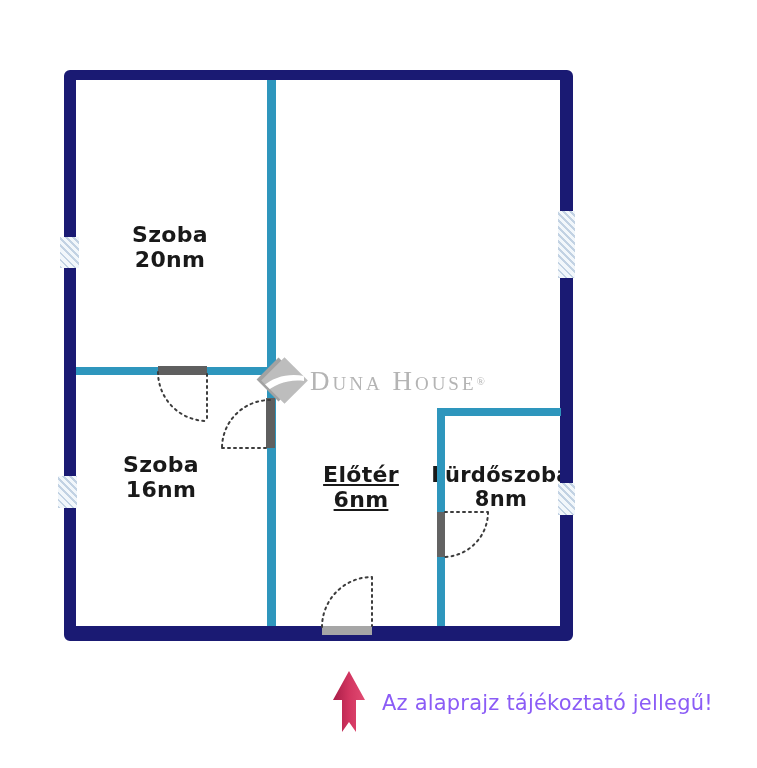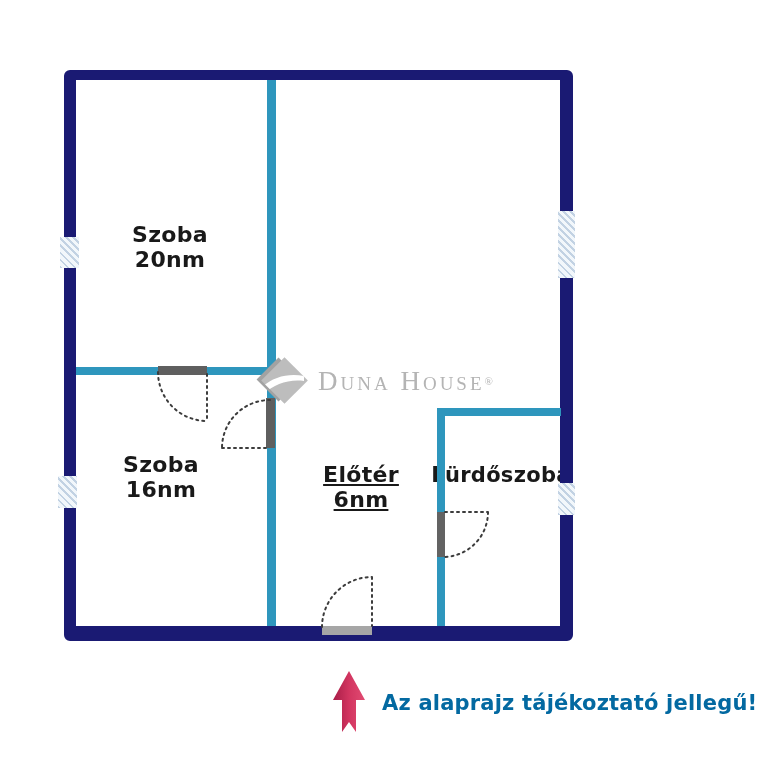--- a/index.html
+++ b/index.html
@@ -51,32 +51,32 @@
   .lbl-furdo{font-size:21px;}
   
   .logo{
     position:absolute;left:256px;top:354px;z-index:6;
     display:flex;align-items:center;
   }
   .logo .brand{
     font-family:"Liberation Serif","DejaVu Serif",serif;
     font-variant:small-caps;
     font-size:27px;letter-spacing:3px;
-    color:#b4b4b4;margin-left:8px;line-height:54px;
+    color:#b4b4b4;line-height:54px;
     white-space:nowrap;
   }
   .logo sup{
     font-family:"Liberation Serif","DejaVu Serif",serif;
     font-size:11px;color:#b4b4b4;vertical-align:28px;
   }
   
   .footer-arrow{position:absolute;left:332px;top:670px;z-index:2;}
   .footer-text{
     position:absolute;left:382px;top:691px;z-index:2;
-    font-weight:700;font-size:21px;color:#0369a1;
+    font-weight:400;font-size:21px;color:#8b5cf6;
     white-space:nowrap;letter-spacing:0.2px;
   }
 </style>
 </head>
 <body>
 
 <div class="screen">
 
   <div class="outer-wall"></div>
   <div class="wall wall-v-main"></div>
@@ -113,20 +113,21 @@
   <div class="room-label" style="left:161px;top:452px;">
     <span class="name">Szoba</span>
     <span class="area">16nm</span>
   </div>
   <div class="room-label" style="left:361px;top:462px;text-decoration:underline;">
     <span class="name">Előtér</span>
     <span class="area">6nm</span>
   </div>
   <div class="room-label lbl-furdo" style="left:501px;top:463px;">
     <span class="name">Fürdőszoba</span>
+    <span class="area">8nm</span>
   </div>
 
   <div class="logo">
     <svg width="54" height="54" viewBox="0 0 54 54">
       <defs>
         <clipPath id="dcl">
           <rect x="12" y="10" width="33" height="33" transform="rotate(45 28.5 26.5)"></rect>
         </clipPath>
       </defs>
       <rect x="7" y="10" width="31" height="31" transform="rotate(45 22.5 25.5)" fill="#a2a2a2"></rect>

